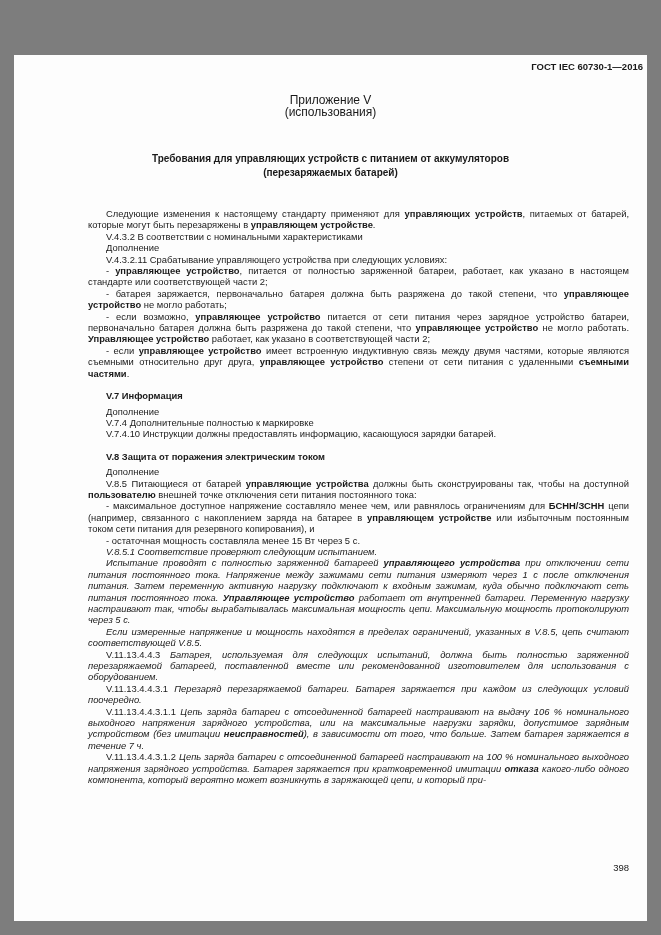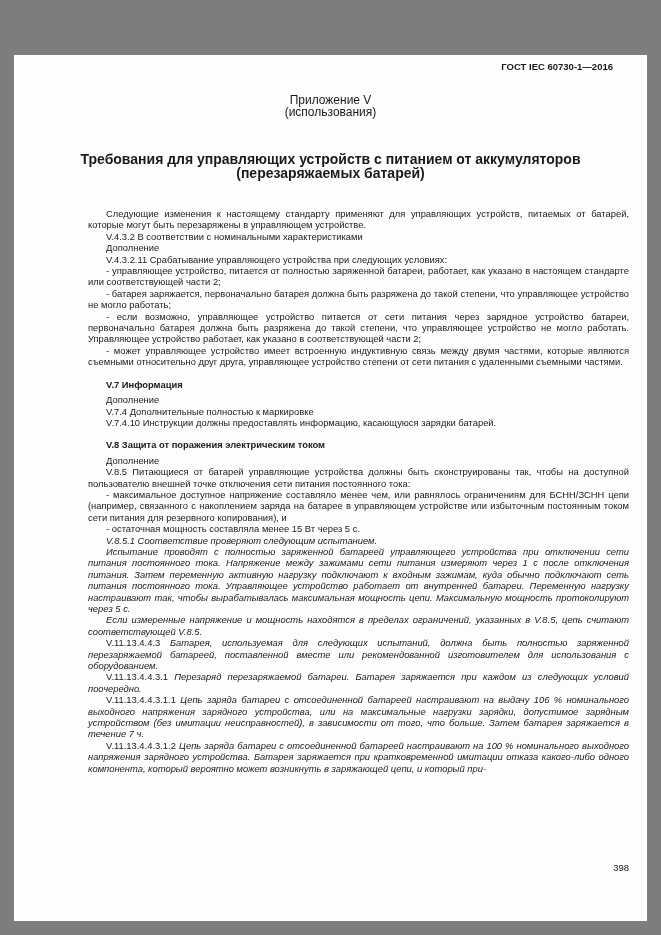--- a/index.html
+++ b/index.html
@@ -15,55 +15,55 @@
     left: 14px;
     top: 55px;
     width: 633px;
     height: 866px;
     background: #fdfdfd;
     color: #1a1a1a;
     box-sizing: border-box;
     overflow: hidden;
   }
   .doc-header {
-    margin: 6px 34px 0 0;
+    margin: 6px 4px 0 0;
     text-align: right;
     font-size: 9.5px;
     font-weight: bold;
     padding-left: 32px;
   }
   .annex {
     margin-top: 22px;
     text-align: center;
     font-size: 12px;
     font-weight: normal;
     line-height: 12px;
   }
   .title {
     margin-top: 34px;
     text-align: center;
-    font-size: 14px;
+    font-size: 10px;
     font-weight: bold;
     line-height: 14px;
   }
   .body {
     margin: 28px 18px 0 74px;
     font-size: 9.4px;
     line-height: 11.4px;
   }
   p.para {
     margin: 0;
     text-indent: 18px;
     text-align: justify;
   }
   p.heading {
     font-weight: bold;
     margin: 11px 0 4px 0;
   }
-  span.b { font-weight: normal; }
+  span.b { font-weight: bold; }
   span.i { font-style: italic; }
   .page-number {
     position: absolute;
     right: 18px;
     bottom: 48px;
     font-size: 9.5px;
   }
 </style>
 </head>
 <body>
@@ -83,21 +83,21 @@
   </div>
 
   <div class="body" id="doc-body">
       <p class="para"><span>Следующие изменения к настоящему стандарту применяют для </span><span class="b">управляющих устройств</span><span>, питаемых от батарей, которые могут быть перезаряжены в </span><span class="b">управляющем устройстве</span><span>.</span></p>
       <p class="para"><span>V.4.3.2 В соответствии с номинальными характеристиками</span></p>
       <p class="para"><span>Дополнение</span></p>
       <p class="para"><span>V.4.3.2.11 Срабатывание управляющего устройства при следующих условиях:</span></p>
       <p class="para"><span>- </span><span class="b">управляющее устройство</span><span>, питается от полностью заряженной батареи, работает, как указано в настоящем стандарте или соответствующей части 2;</span></p>
       <p class="para"><span>- батарея заряжается, первоначально батарея должна быть разряжена до такой степени, что </span><span class="b">управляющее устройство</span><span> не могло работать;</span></p>
       <p class="para"><span>- если возможно, </span><span class="b">управляющее устройство</span><span> питается от сети питания через зарядное устройство батареи, первоначально батарея должна быть разряжена до такой степени, что </span><span class="b">управляющее устройство</span><span> не могло работать. </span><span class="b">Управляющее устройство</span><span> работает, как указано в соответствующей части 2;</span></p>
-      <p class="para"><span>- может </span><span class="b">управляющее устройство</span><span> имеет встроенную индуктивную связь между двумя частями, которые являются съемными относительно друг друга, </span><span class="b">управляющее устройство</span><span> степени от сети питания с удаленными </span><span class="b">съемными частями</span><span>.</span></p>
+      <p class="para"><span>- если </span><span class="b">управляющее устройство</span><span> имеет встроенную индуктивную связь между двумя частями, которые являются съемными относительно друг друга, </span><span class="b">управляющее устройство</span><span> степени от сети питания с удаленными </span><span class="b">съемными частями</span><span>.</span></p>
       <p class="para heading"><span>V.7 Информация</span></p>
       <p class="para"><span>Дополнение</span></p>
       <p class="para"><span>V.7.4 Дополнительные полностью к маркировке</span></p>
       <p class="para"><span>V.7.4.10 Инструкции должны предоставлять информацию, касающуюся зарядки батарей.</span></p>
       <p class="para heading"><span>V.8 Защита от поражения электрическим током</span></p>
       <p class="para"><span>Дополнение</span></p>
       <p class="para"><span>V.8.5 Питающиеся от батарей </span><span class="b">управляющие устройства</span><span> должны быть сконструированы так, чтобы на доступной </span><span class="b">пользователю</span><span> внешней точке отключения сети питания постоянного тока:</span></p>
       <p class="para"><span>- максимальное доступное напряжение составляло менее чем, или равнялось ограничениям для </span><span class="b">БСНН/ЗСНН</span><span> цепи (например, связанного с накоплением заряда на батарее в </span><span class="b">управляющем устройстве</span><span> или избыточным постоянным током сети питания для резервного копирования), и</span></p>
       <p class="para"><span>- остаточная мощность составляла менее 15 Вт через 5 с.</span></p>
       <p class="para"><span class="i">V.8.5.1 Соответствие проверяют следующим испытанием.</span></p>

